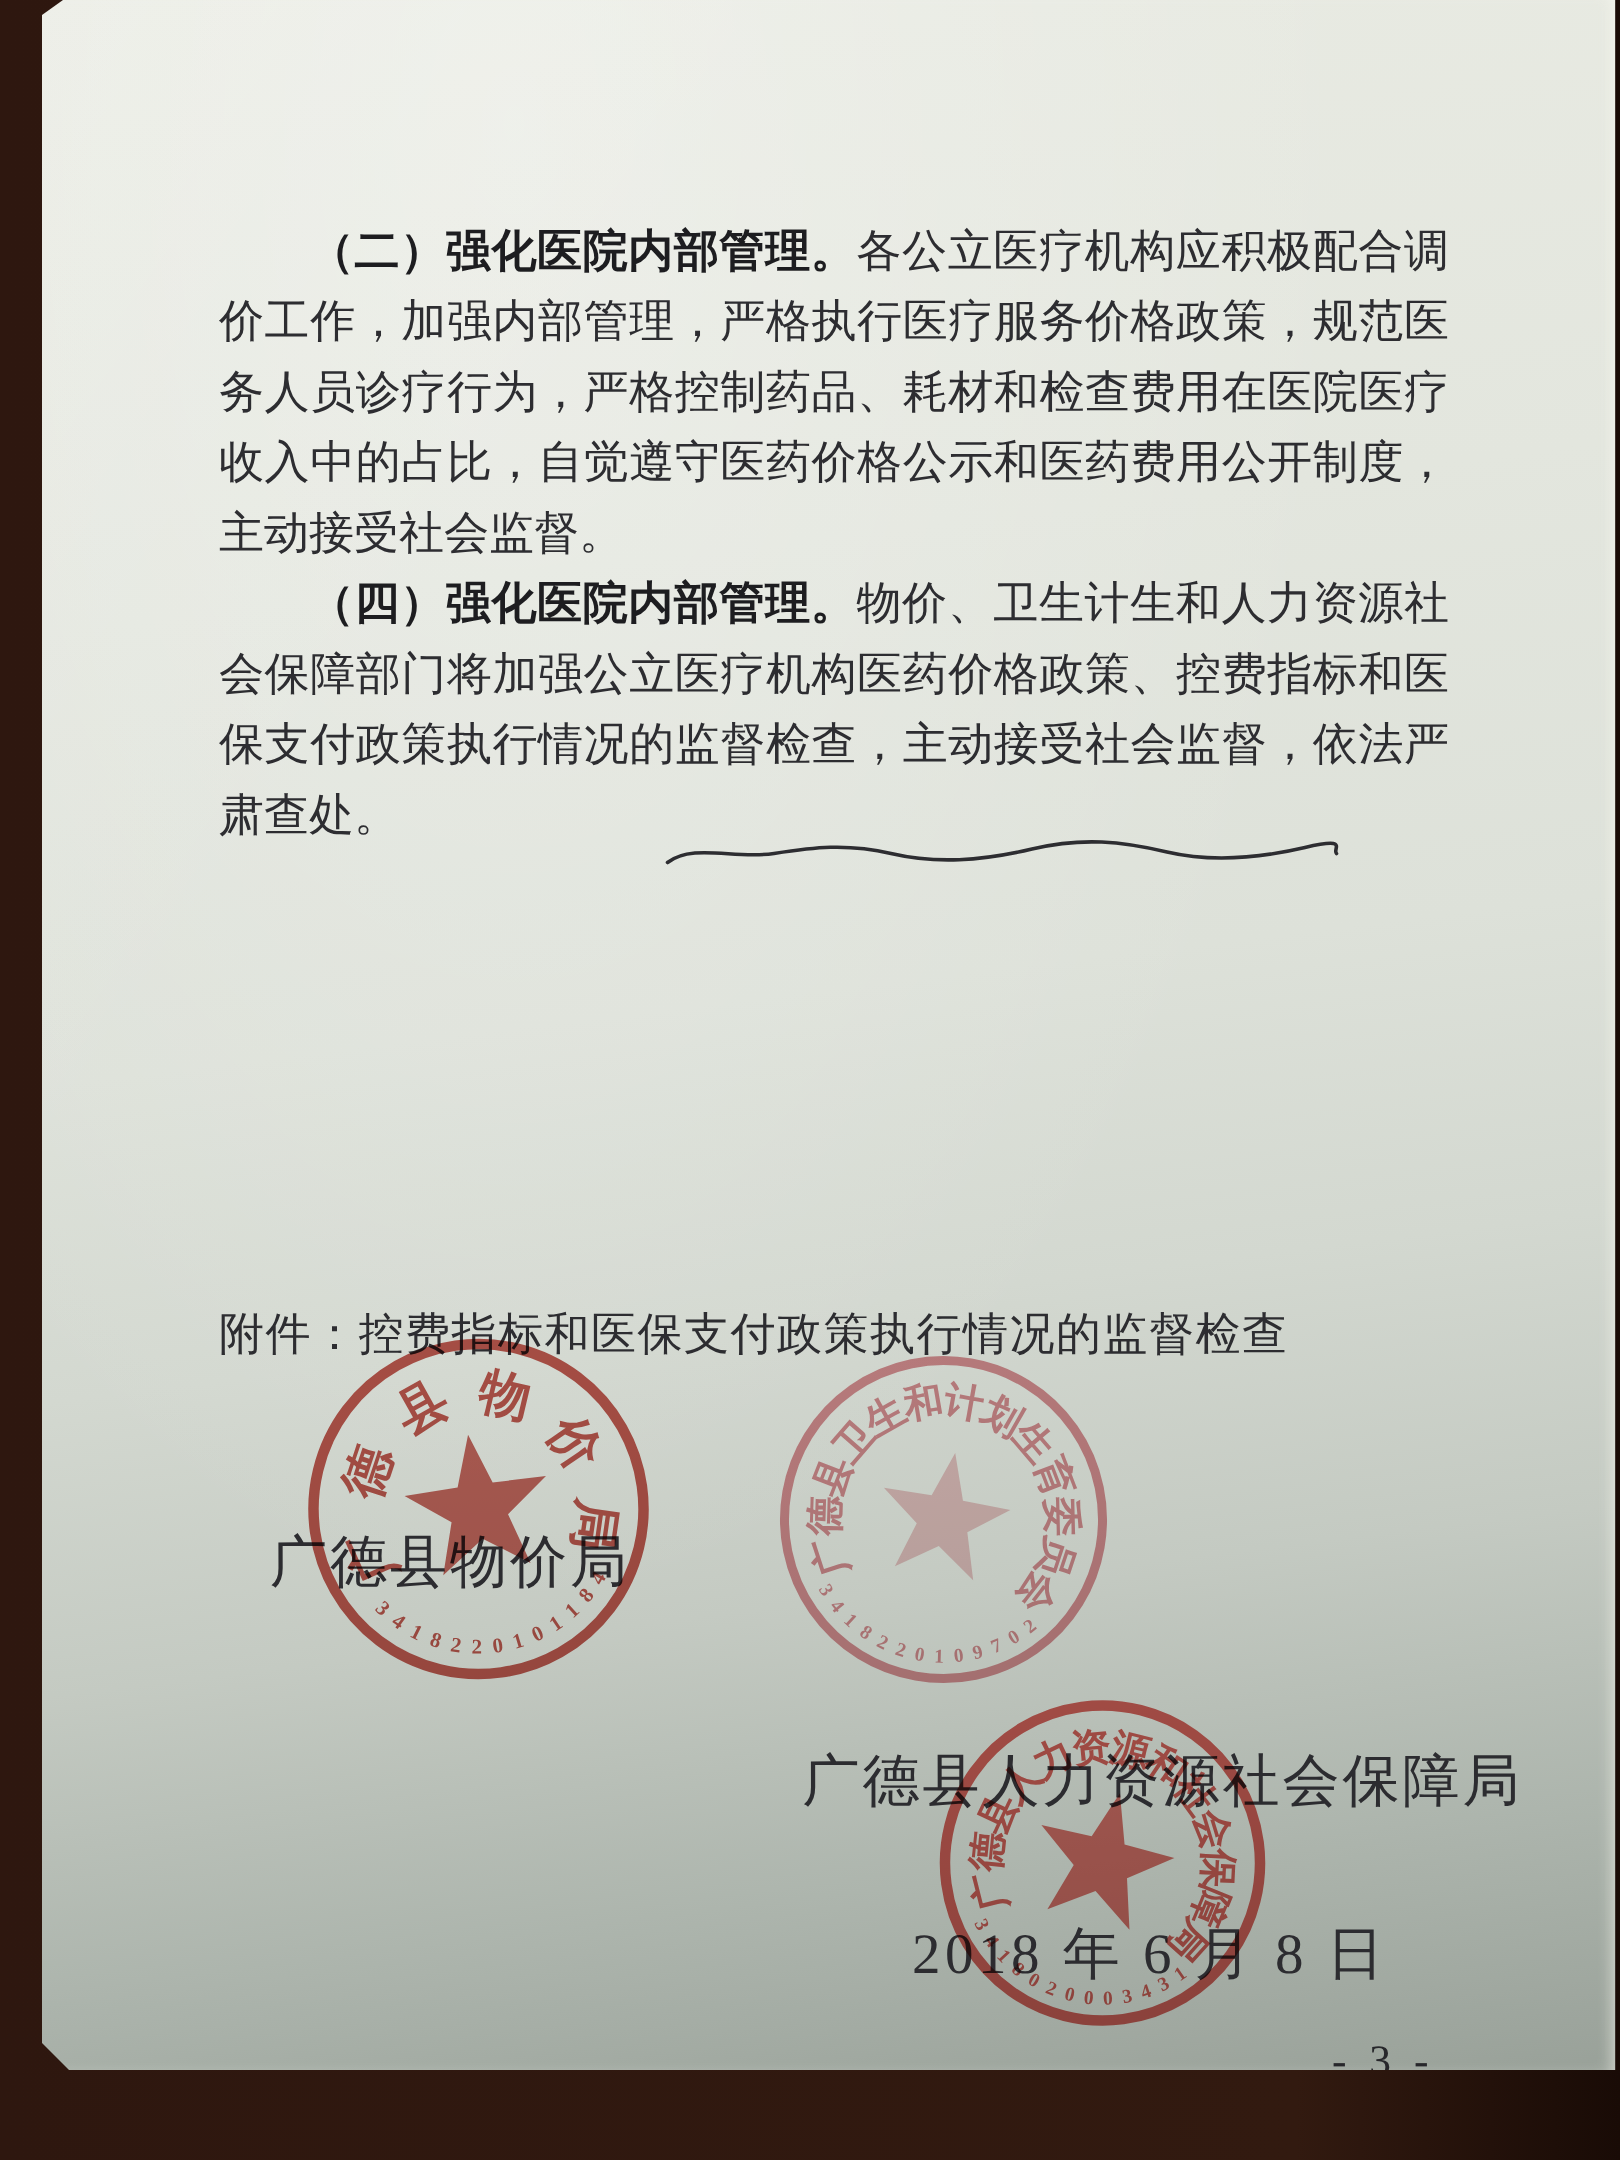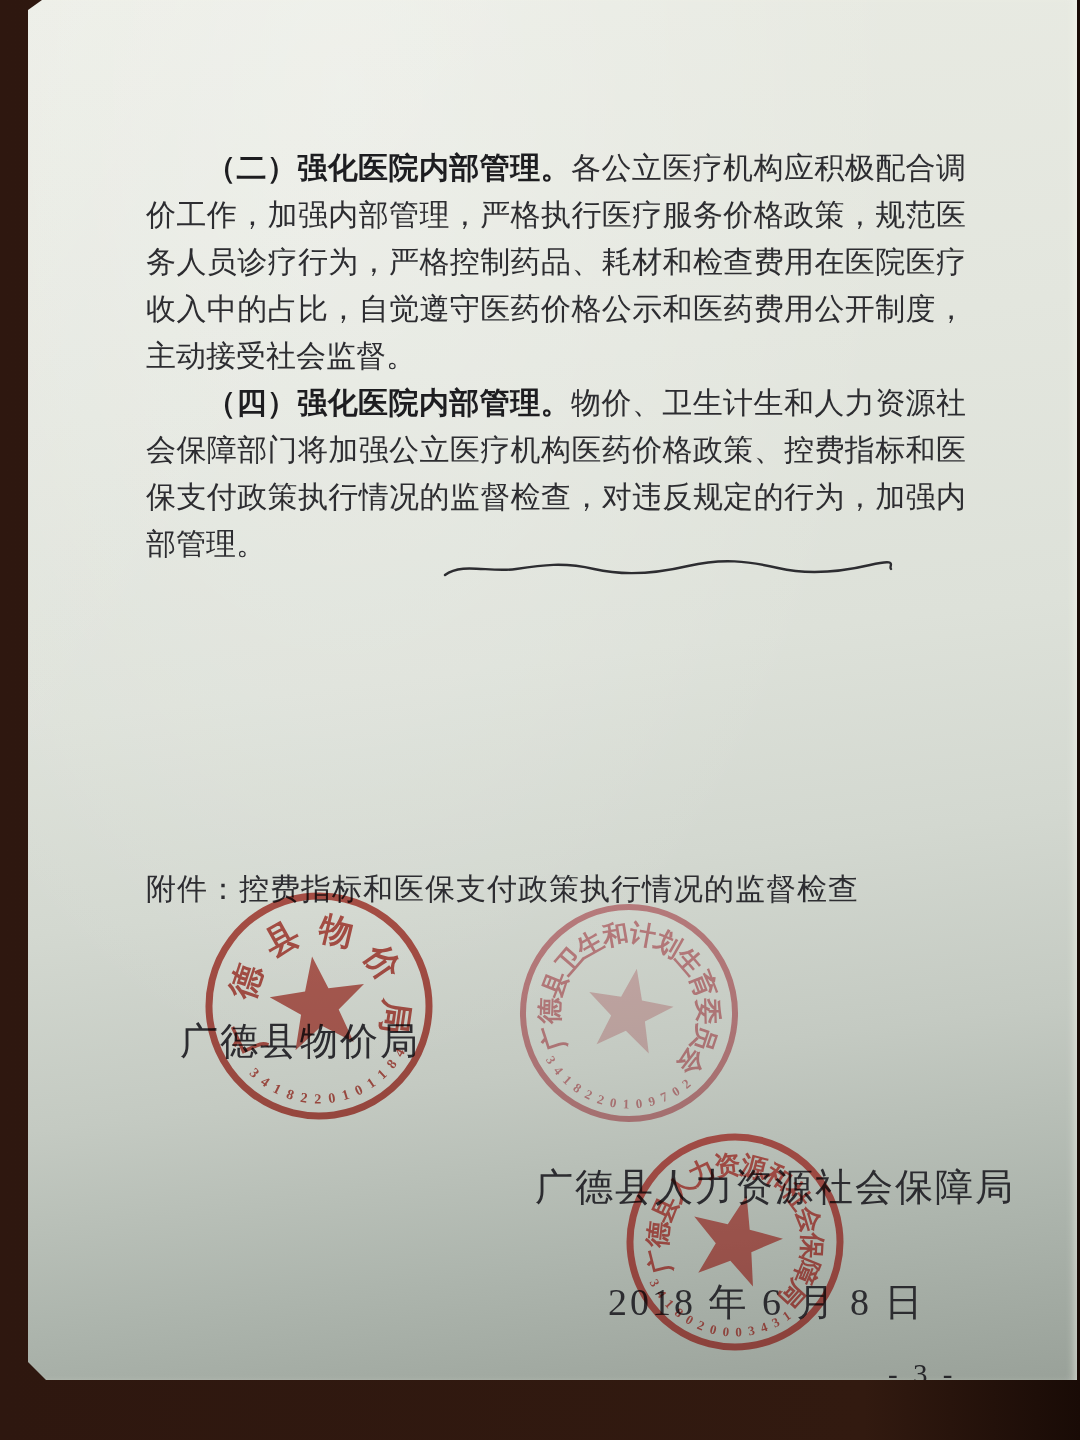--- a/index.html
+++ b/index.html
@@ -44,21 +44,21 @@
   .seal{position:absolute;mix-blend-mode:multiply;pointer-events:none;}
   .seal text{font-family:"Liberation Serif","DejaVu Serif",serif;font-weight:bold;}
 </style>
 </head>
 <body>
 
 <div id="paper">
 
   <div id="bodytext">
     <p><b>（二）强化医院内部管理。</b><span>各公立医疗机构应积极配合调价工作，加强内部管理，严格执行医疗服务价格政策，规范医务人员诊疗行为，严格控制药品、耗材和检查费用在医院医疗收入中的占比，自觉遵守医药价格公示和医药费用公开制度，主动接受社会监督。</span></p>
-    <p><b>（四）强化医院内部管理。</b><span>物价、卫生计生和人力资源社会保障部门将加强公立医疗机构医药价格政策、控费指标和医保支付政策执行情况的监督检查，对违反规定的行为，加强内部管理。</span></p>
+    <p><b>（四）强化医院内部管理。</b><span>物价、卫生计生和人力资源社会保障部门将加强公立医疗机构医药价格政策、控费指标和医保支付政策执行情况的监督检查，主动接受社会监督，依法严肃查处。</span></p>
     <p id="closing"><svg id="squiggle" width="452" height="22" viewBox="0 0 452 22">
           <path d="M3,18 C20,5 48,16 74,12 S122,5 152,12 S212,17 246,9 S306,4 336,11 S398,15 428,8 S446,9 449,12" fill="none" stroke="#2d2d31" stroke-width="2.4" stroke-linecap="round"></path>
         </svg></p>
   </div>
 
   <div id="attachment">附件：控费指标和医保支付政策执行情况的监督检查</div>
 
   <div id="sig-org1" class="sig">广德县物价局</div>
   <div id="sig-org3" class="sig">广德县人力资源社会保障局</div>
   <div id="sig-date" class="sig">2018 年 6 月 8 日</div>

